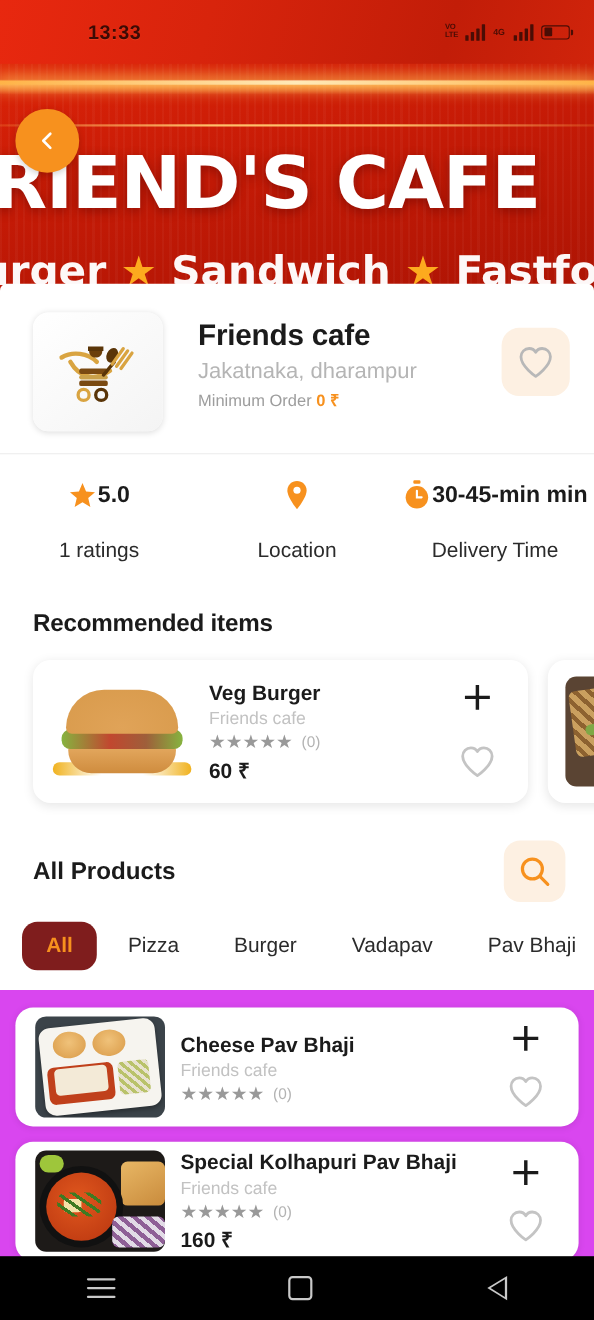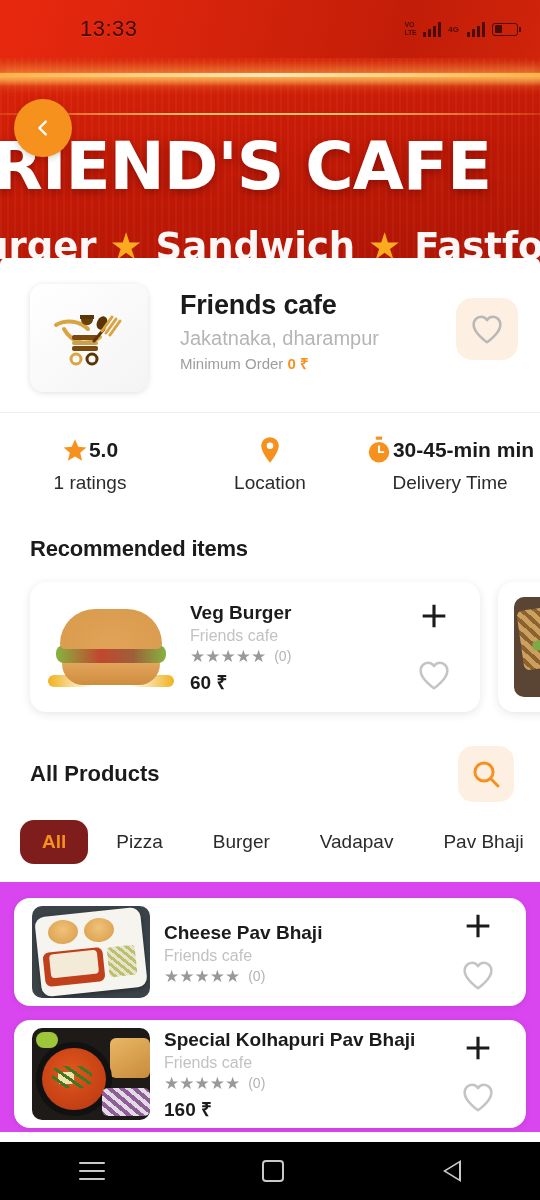--- a/index.html
+++ b/index.html
@@ -13,21 +13,21 @@
   .phone { width:540px; height:1200px; position:relative; background:#ffffff; overflow:hidden; }
 
   
   .statusbar {
     position:absolute; top:0; left:0; width:540px; height:58px;
     background:linear-gradient(105deg,#e8280f 0%,#d8240c 35%,#c21d08 75%,#d0240b 100%);
     display:flex; align-items:center; justify-content:space-between;
     padding:0 22px; z-index:6;
   }
   .statusbar .clock {
-    color:#3d0a04; font-size:22px; font-weight:normal; letter-spacing:.5px;
+    color:#3d0a04; font-size:18px; font-weight:bold; letter-spacing:.5px;
     margin-left:58px; text-shadow:0 1px 0 rgba(255,120,80,.25);
   }
   .status-icons { display:flex; align-items:center; gap:7px; }
   .volte {
     display:flex; flex-direction:column; justify-content:center;
     font-size:7px; font-weight:bold; line-height:8px; color:#4a0d05; letter-spacing:-.3px;
   }
   .bars { display:flex; align-items:flex-end; gap:2px; height:16px; }
   .bars i { width:3px; background:#4a0d05; display:block; border-radius:.5px; }
   .bars i:nth-child(1){height:5px;} .bars i:nth-child(2){height:8px;}
@@ -105,21 +105,21 @@
     display:flex; align-items:center; justify-content:center; flex:none; margin-top:14px;
   }
 
   .divider { height:1px; background:#ededed; margin:0; }
 
   
   .stats { display:flex; padding:22px 0 20px; }
   .stat { flex:1; text-align:center; }
   .stat .top { display:flex; align-items:center; justify-content:center; gap:1px; height:30px; }
   .stat .val { font-size:21px; font-weight:bold; color:#1b1b1b; }
-  .stat .lbl { font-size:19px; color:#2b2b2b; margin-top:7px; }
+  .stat .lbl { font-size:19px; color:#2b2b2b; margin-top:25px; }
 
   
   .sec-title { font-size:22px; font-weight:bold; color:#1b1b1b; padding:22px 0 0 30px; letter-spacing:-.2px; }
   .rec-row { display:flex; gap:18px; padding:20px 0 0 30px; }
   .rec-card {
     width:450px; flex:none; background:#fff; border-radius:16px;
     box-shadow:0 2px 10px rgba(0,0,0,.1); padding:14px 16px; display:flex; height:130px;
     align-items:center;
   }
   .rec-card.partial { width:170px; padding-right:0; overflow:hidden; }

